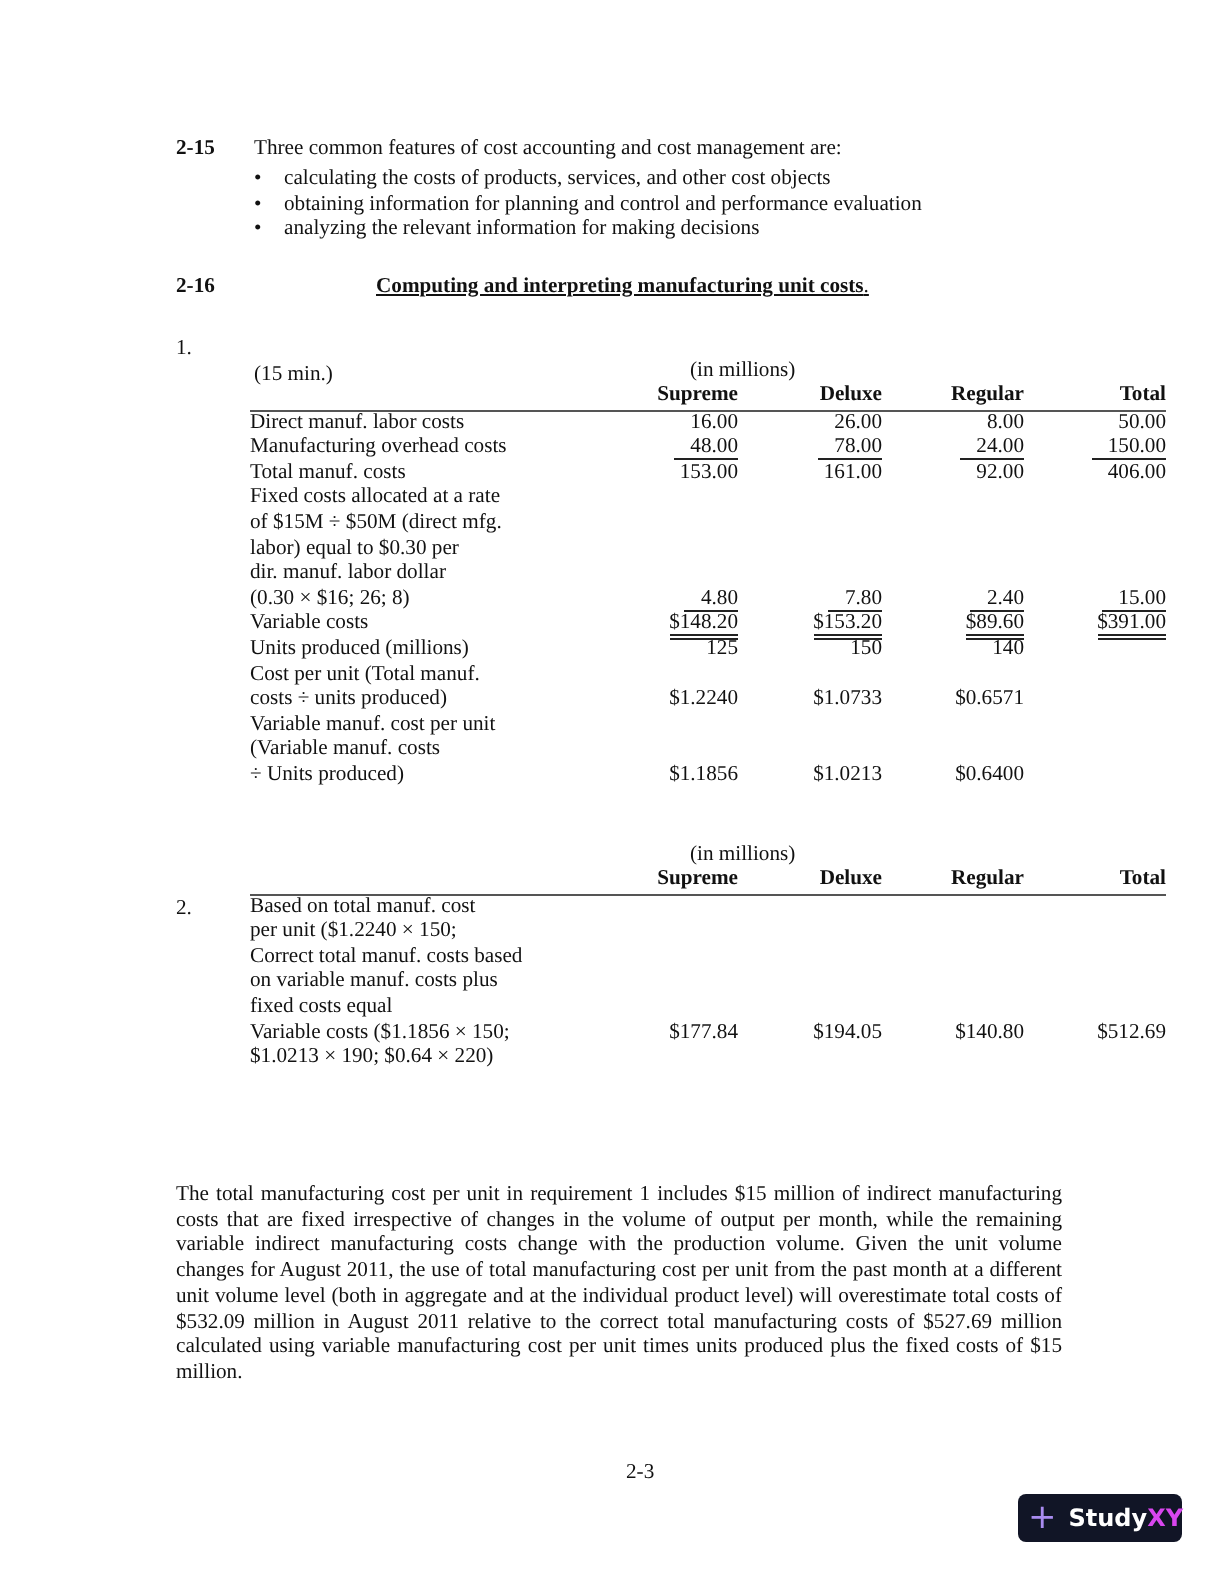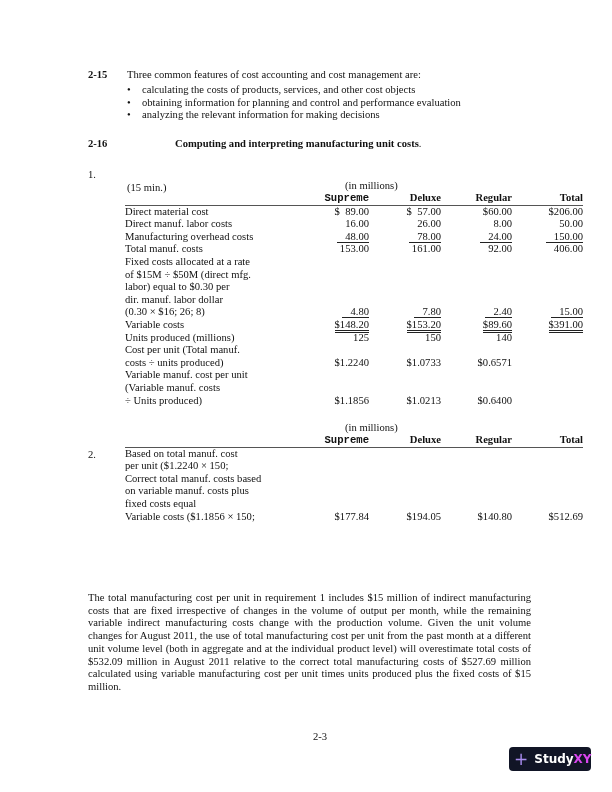--- a/index.html
+++ b/index.html
@@ -7,21 +7,21 @@
          font-family: "Liberation Serif", serif; font-size: 10.6px; color: #111; line-height: 12.6px; }
   .abs { position: absolute; }
   .b { font-weight: bold; }
   .bullet-list { position: absolute; left: 127px; top: 84px; margin: 0; padding: 0; list-style: none; }
   .bullet-list li { position: relative; padding-left: 15px; height: 12.6px; white-space: nowrap; }
   .bullet-list li::before { content: "\2022"; position: absolute; left: 0; }
   table.t { position: absolute; border-collapse: collapse; }
   table.t td { padding: 0; height: 12.6px; vertical-align: bottom; white-space: nowrap; }
   .num { text-align: right; }
   .c0 { width: 157px; }
-  .c1 { width: 87px; font-family: Liberation Mono, monospace; }
+  .c1 { width: 87px; }
   .c2 { width: 72px; }
   .c3 { width: 71px; }
   .c4 { width: 71px; }
   .hdr td { font-weight: bold; }
   .hdr-line td { border-bottom: 1px solid #555; }
   .ul span { border-bottom: 1px solid #222; padding-left: 8px; }
   .dul span { border-bottom: 3px double #222; }
   .para { position: absolute; left: 88px; top: 592px; width: 443px; text-align: justify; line-height: 12.7px; }
   .footer { position: absolute; left: 313px; top: 731px; }
   .badge { position: absolute; left: 509px; top: 747px; width: 82px; height: 24px; background: #111526;
@@ -36,44 +36,37 @@
 <div class="abs b" style="left:88px; top:69px;">2-15</div>
 <div class="abs" style="left:127px; top:69px; white-space:nowrap;">Three common features of cost accounting and cost management are:</div>
 <ul class="bullet-list">
   <li>calculating the costs of products, services, and other cost objects</li>
   <li>obtaining information for planning and control and performance evaluation</li>
   <li>analyzing the relevant information for making decisions</li>
 </ul>
 
 <div class="abs b" style="left:88px; top:138px;">2-16</div>
 <div class="abs" style="left:127px; top:138px;margin-top:44px;">(15 min.)</div>
-<div class="abs" style="left:175px; top:138px; white-space:nowrap;">
+<div class="abs" style="left:188px; top:138px; white-space:nowrap;text-decoration:underline;">
   <span class="b">Computing and interpreting manufacturing unit costs</span><span>.</span>
 </div>
 
 <div class="abs" style="left:88px; top:169px;">1.</div>
 <div class="abs" style="left:345px; top:180px;">(in millions)</div>
 
 <table class="t" style="left:125px; top:192px;">
   <tbody>
       <tr class="hdr hdr-line">
     <td class="c0"></td>
     <td class="c1 num">Supreme</td>
     <td class="c2 num">Deluxe</td>
     <td class="c3 num">Regular</td>
     <td class="c4 num">Total</td>
   </tr>
   <tr>
-    <td>Direct material cost</td>
-    <td class="num" style="white-space:pre">$  89.00</td>
-    <td class="num" style="white-space:pre">$  57.00</td>
-    <td class="num">$60.00</td>
-    <td class="num">$206.00</td>
-  </tr>
-  <tr>
     <td>Direct manuf. labor costs</td>
     <td class="num">16.00</td>
     <td class="num">26.00</td>
     <td class="num">8.00</td>
     <td class="num">50.00</td>
   </tr>
   <tr>
     <td>Manufacturing overhead costs</td>
     <td class="num ul"><span>48.00</span></td>
     <td class="num ul"><span>78.00</span></td>
@@ -221,20 +214,27 @@
         <td></td>
         <td></td>
       </tr>
   <tr>
     <td>Variable costs ($1.1856 × 150;</td>
     <td class="num">$177.84</td>
     <td class="num">$194.05</td>
     <td class="num">$140.80</td>
     <td class="num">$512.69</td>
   </tr>
+  <tr>
+        <td>$1.0213 × 190; $0.64 × 220)</td>
+        <td></td>
+        <td></td>
+        <td></td>
+        <td></td>
+      </tr>
 </tbody>
   </table>
 
 <div class="para">The total manufacturing cost per unit in requirement 1 includes $15 million of indirect manufacturing costs that are fixed irrespective of changes in the volume of output per month, while the remaining variable indirect manufacturing costs change with the production volume. Given the unit volume changes for August 2011, the use of total manufacturing cost per unit from the past month at a different unit volume level (both in aggregate and at the individual product level) will overestimate total costs of $532.09 million in August 2011 relative to the correct total manufacturing costs of $527.69 million calculated using variable manufacturing cost per unit times units produced plus the fixed costs of $15 million.</div>
 
 <div class="footer">2-3</div>
 
 <div class="badge">
   <span class="plus">+</span>
   <span>Study</span>

